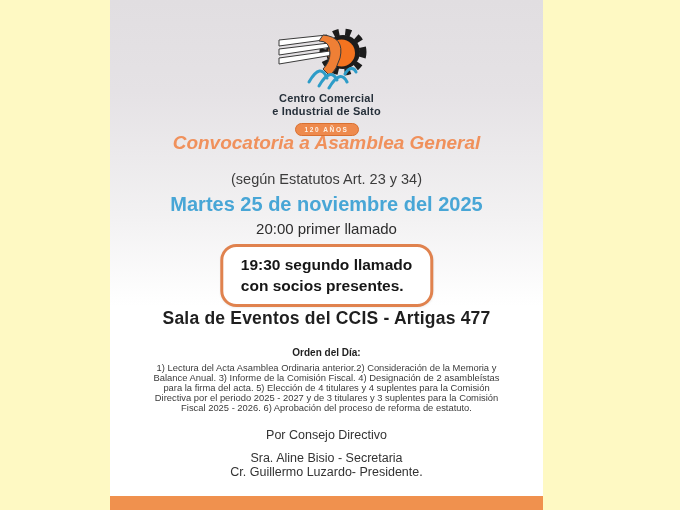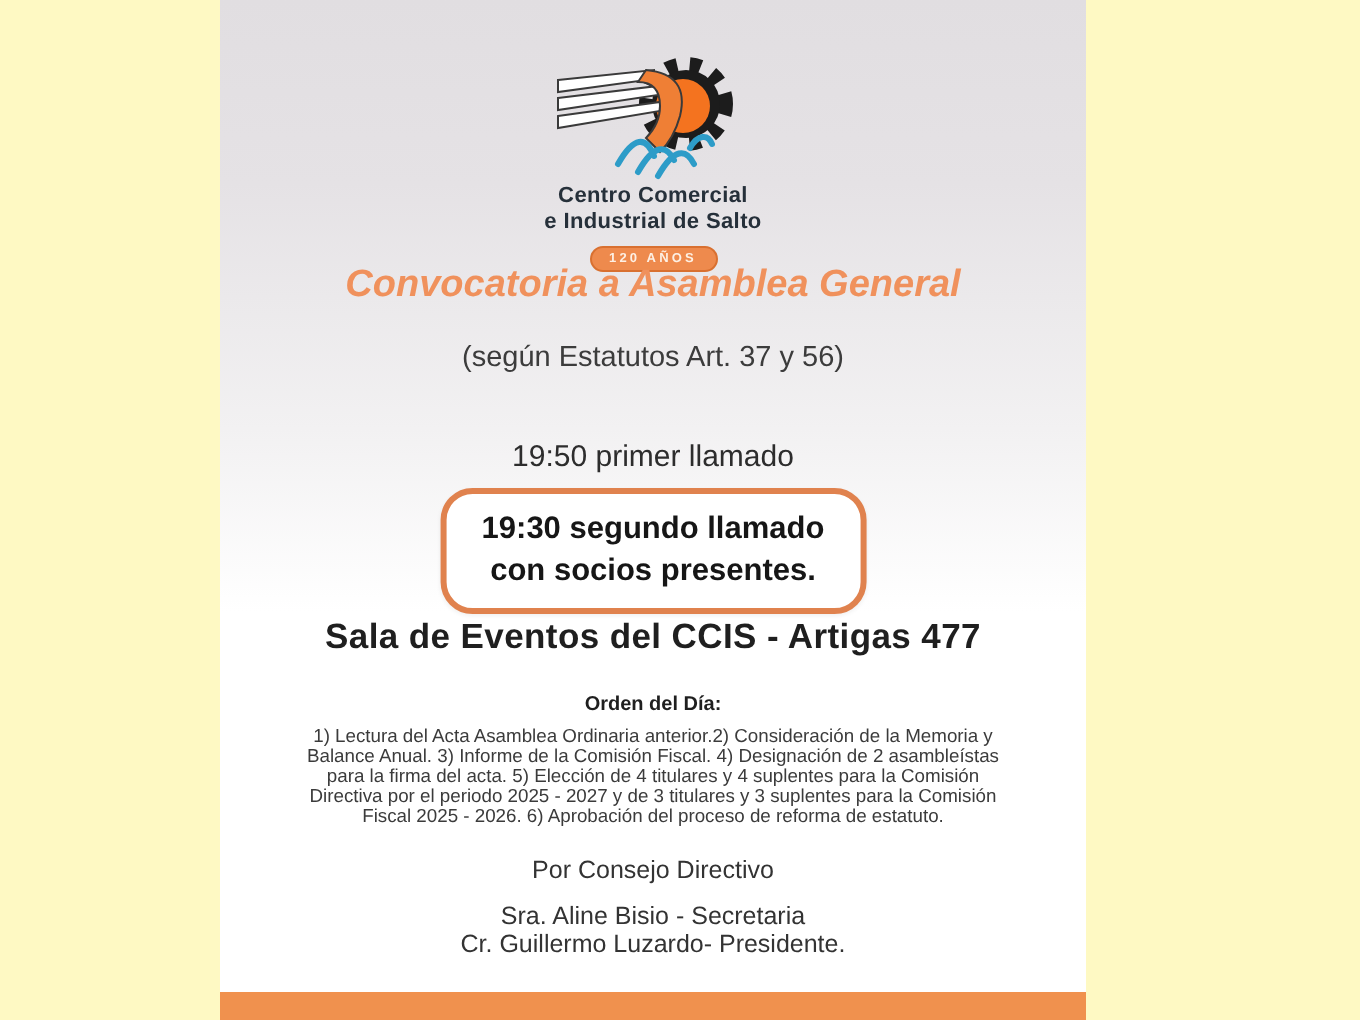--- a/index.html
+++ b/index.html
@@ -30,21 +30,21 @@
   .title { top:131px; font-size:19px; font-weight:bold; color:#f0915c; line-height:23px;font-style:italic; }
   .statutes { top:171px; font-size:14.5px; color:#3c3c3c; }
   .date-heading { top:193px; font-size:20px; font-weight:bold; color:#48a6d6; }
   .first-call { top:220px; font-size:15px; color:#2d2d2d; }
 
   .call-box {
     position:absolute; top:244px; left:50%; transform:translateX(-50%);
     background:#ffffff; border:3px solid #e0824e; border-radius:16px;
     padding:7px 18px 8px 18px;
     font-size:15.5px; font-weight:bold; color:#161616; line-height:21px;
-    text-align:center; white-space:nowrap;
+    text-align:left; white-space:nowrap;
     box-shadow:0 1px 2px rgba(0,0,0,0.06);
   }
 
   .venue { top:308px; font-size:17.5px; font-weight:bold; color:#1f1f1f; letter-spacing:0.2px; }
   .agenda-title { top:347px; font-size:10px; font-weight:bold; color:#1f1f1f; }
   .agenda-body {
     top:363px; left:50%; transform:translateX(-50%); width:356px;
     position:absolute; text-align:center;
     font-size:9.4px; line-height:9.9px; color:#3b3b3b;
   }
@@ -91,24 +91,25 @@
       </div>
       <div>
         <span class="badge">120 AÑOS</span>
       </div>
     </div>
 
     <div class="center title">
       <div>Convocatoria a Asamblea General</div>
     </div>
 
-    <div class="center statutes">(según Estatutos Art. 37 y 56)</div>
+    <div class="center statutes">(según Estatutos Art. 23 y 34)</div>
 
+    <div class="center date-heading">Martes 25 de noviembre del 2025</div>
 
-    <div class="center first-call">19:50 primer llamado</div>
+    <div class="center first-call">20:00 primer llamado</div>
 
     <div class="call-box">
       <div>19:30 segundo llamado</div>
       <div>con socios presentes.</div>
     </div>
 
     <div class="center venue">Sala de Eventos del CCIS - Artigas 477</div>
 
     <div class="center agenda-title">Orden del Día:</div>
 

